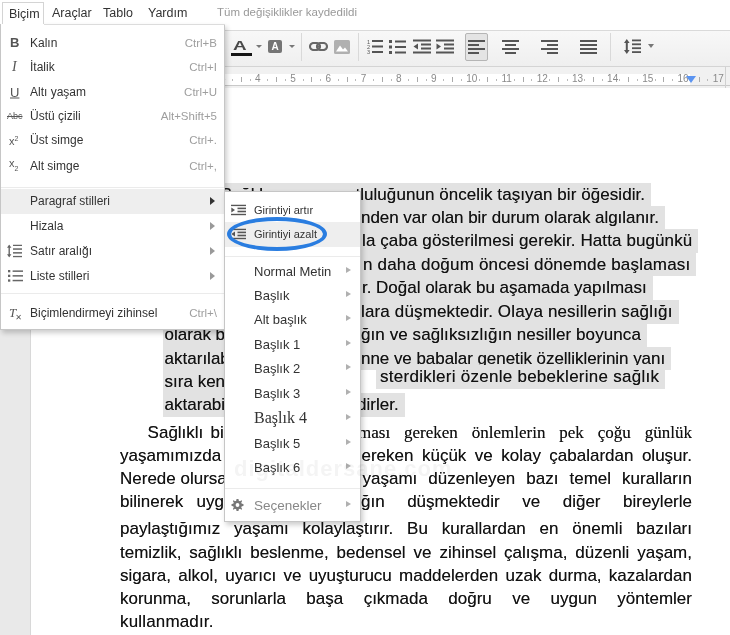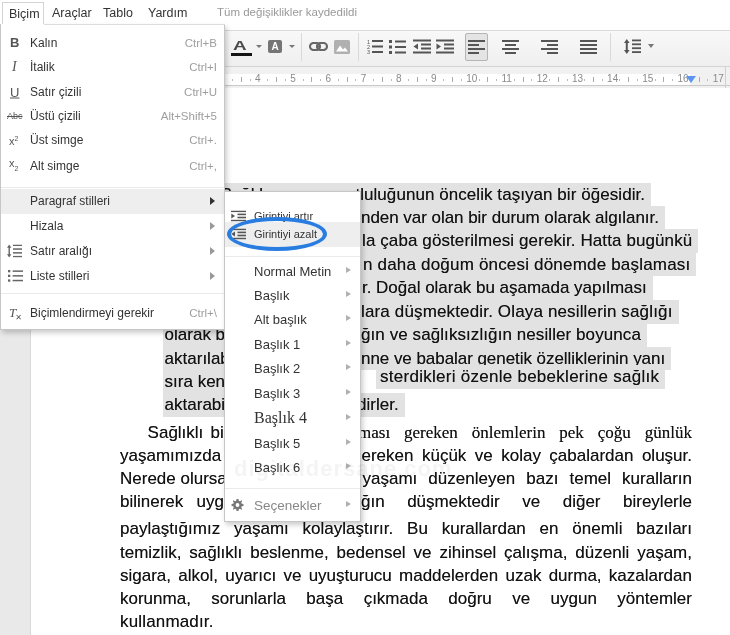--- a/index.html
+++ b/index.html
@@ -269,21 +269,21 @@
       <span class="lab">Kalın</span>
       <span class="sc">Ctrl+B</span>
     </div>
 <div class="row" style="top:31.0px;height:24.5px;">
       <span class="ic" style="color:#555;left:11px;"><i style="font-family:'Liberation Serif',serif;font-size:14px;">I</i></span>
       <span class="lab">İtalik</span>
       <span class="sc">Ctrl+I</span>
     </div>
 <div class="row" style="top:56.0px;height:24.5px;">
       <span class="ic" style="color:#555;font-size:13px;left:9px;"><u>U</u></span>
-      <span class="lab">Satır çizili</span>
+      <span class="lab">Altı yaşam</span>
       <span class="sc">Ctrl+U</span>
     </div>
 <div class="row" style="top:80.0px;height:24.5px;">
       <span class="ic" style="color:#555;font-size:9px;left:6px;"><s>Abc</s></span>
       <span class="lab">Üstü çizili</span>
       <span class="sc">Alt+Shift+5</span>
     </div>
 <div class="row" style="top:103.9px;height:24.5px;">
       <span class="ic" style="color:#555;font-size:11px;left:8px;">x<sup style="font-size:7px;">2</sup></span>
       <span class="lab">Üst simge</span>
@@ -326,31 +326,31 @@
             <rect x="4.6" y="5.1" width="10.4" height="1.5"></rect>
             <rect x="4.6" y="9.8" width="10.4" height="1.5"></rect>
           </g>
         </svg></span>
       <span class="lab">Liste stilleri</span>
       <span class="arr"></span>
     </div>
 <div class="msep" style="top:269.4px;"></div>
 <div class="row" style="top:276.8px;height:24.5px;">
       <span class="ic" style="color:#555;left:8px;"><i style="font-family:'Liberation Serif',serif;font-size:13px;">T</i><span style="font-size:8px;position:relative;top:3px;left:-1px;">✕</span></span>
-      <span class="lab">Biçimlendirmeyi gerekir</span>
+      <span class="lab">Biçimlendirmeyi zihinsel</span>
       <span class="sc">Ctrl+\</span>
     </div>
   </div>
 <div class="abs" id="mbline"></div>
 <div class="abs" id="tab">
     <span style="position:absolute;left:6px;top:4px;font-size:12.5px;color:#333;">Biçim</span>
   </div>
 
 <div class="menu" id="menu2">
-    <div class="row" style="top:12px;height:24.6px;">
+    <div class="row" style="top:6px;height:24.6px;">
       <span class="ic" style="left:6px;"><svg width="15" height="11" viewBox="0 0 15 11">
 <g fill="#555">
             <rect x="0" y="0" width="15" height="1.6"></rect>
             <rect x="6.5" y="3.1" width="8.5" height="1.6"></rect>
             <rect x="6.5" y="6.2" width="8.5" height="1.6"></rect>
             <rect x="0" y="9.3" width="15" height="1.6"></rect>
 <path d="M0.3 3.1 L4 5.5 L0.3 7.9 Z"></path>
           </g>
         </svg></span>
       <span class="lab" style="font-size:11px;">Girintiyi artır</span>

